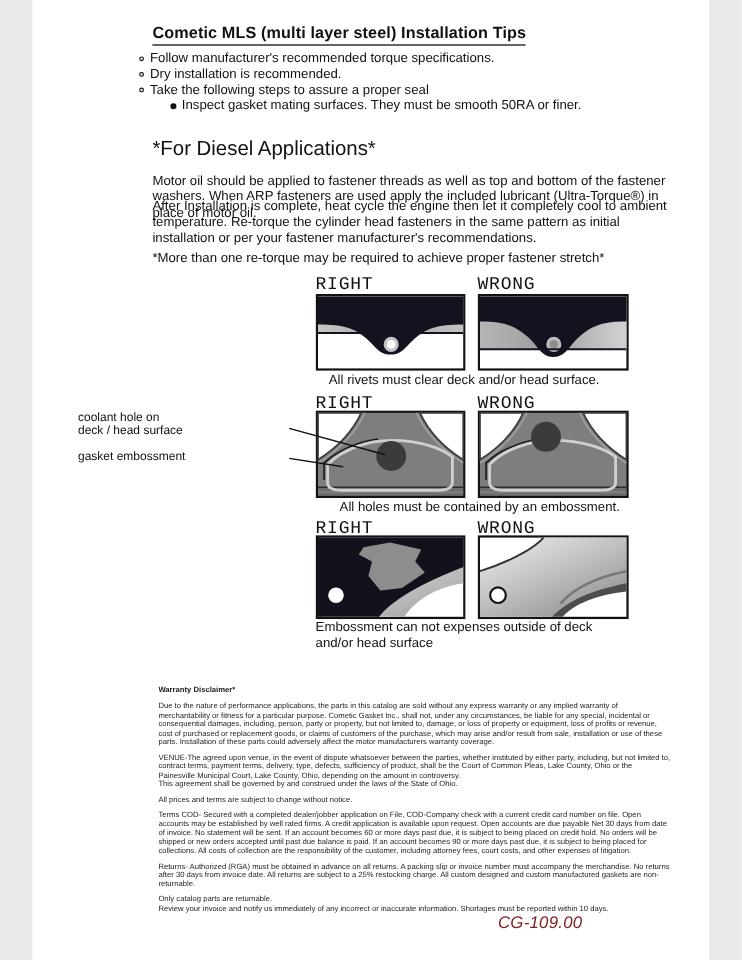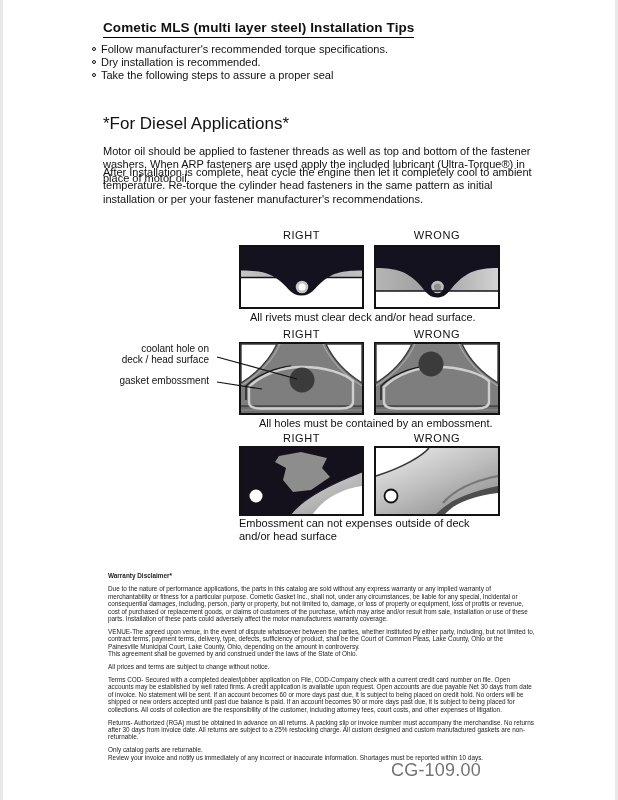--- a/index.html
+++ b/index.html
@@ -1,19 +1,19 @@
 <!DOCTYPE html>
 <html><head>
 <meta charset="utf-8">
 <style>
   * { margin:0; padding:0; box-sizing:border-box; }
   html,body { background:#e9e9e9; }
   .page {
     position:relative;
-    width:612px; height:800px;
+    width:564px; height:800px;
     background:#ffffff;
     font-family:"Liberation Sans", sans-serif;
     color:#111;
     overflow:hidden;
     margin:0 auto;
   }
   .abs { position:absolute; }
 
   .title {
     left:100px; top:20px;
@@ -36,35 +36,35 @@
     width:4.5px; height:4.5px; background:#111; border-radius:50%;
     margin:4px 5px 0 0;
   }
 
   .diesel-heading { left:100px; top:114px; font-size:17px; font-weight:normal; }
   .para { left:100px; width:436px; font-size:11px; line-height:13.4px; }
   .p1 { top:133px;margin-top:12px; }
   .p2 { top:166px; }
   .p3 { top:209px; }
 
-  .fig-label { font-size:11px; letter-spacing:0.6px; text-align:center; width:125px; }
+  .fig-label { font-size:15px; letter-spacing:0.6px; width:125px;font-family:Liberation Mono, monospace; }
   .fig-caption { font-size:11px; line-height:12.5px; white-space:pre-line; }
   .fig-img { display:block; }
 
   .annot {
-    font-size:10px; line-height:11px; text-align:right;
+    font-size:10px; line-height:11px; text-align:left;
     white-space:pre-line; width:120px;
   }
   .overlay { left:0; top:0; pointer-events:none; z-index:5; }
 
   .warranty { left:105px; top:572px; width:427px; font-size:6.4px; line-height:7.4px; color:#1c1c1c; }
   .warranty .w-head { font-weight:bold; margin-bottom:6px; }
   .warranty p { margin-bottom:5.5px; white-space:pre-line; }
 
-  .footer-code { left:388px; top:760px; font-size:18px; color:#737373; letter-spacing:0.2px; }
+  .footer-code { left:388px; top:760px; font-size:14px; color:#7f1d1d; letter-spacing:0.2px;font-style:italic; }
 </style>
 </head>
 <body>
 
 <div class="page">
 
   <div class="abs title">Cometic MLS (multi layer steel) Installation Tips</div>
 
   <div class="abs bullets">
     <div class="b-row">
@@ -72,25 +72,30 @@
       <span>Follow manufacturer's recommended torque specifications.</span>
     </div>
     <div class="b-row">
       <span class="marker open"></span>
       <span>Dry installation is recommended.</span>
     </div>
     <div class="b-row">
       <span class="marker open"></span>
       <span>Take the following steps to assure a proper seal</span>
     </div>
+    <div class="b-row lvl2">
+      <span class="marker solid"></span>
+      <span>Inspect gasket mating surfaces.  They must be smooth 50RA or finer.</span>
+    </div>
   </div>
 
   <div class="abs diesel-heading">*For Diesel Applications*</div>
   <div class="abs para p1">Motor oil should be applied to fastener threads as well as top and bottom of the fastener washers. When ARP fasteners are used apply the included lubricant (Ultra-Torque®) in place of motor oil.</div>
   <div class="abs para p2">After Installation is complete, heat cycle the engine then let it completely cool to ambient temperature. Re-torque the cylinder head fasteners in the same pattern as initial installation or per your fastener manufacturer's recommendations.</div>
+  <div class="abs para p3">*More than one re-torque may be required to achieve proper fastener stretch*</div>
 
   <div class="abs fig-label" style="left:236px; top:229px;">RIGHT</div>
   <div class="abs fig-label" style="left:371px; top:229px; width:126px;">WRONG</div>
 
   <svg class="abs fig-img" style="left:236px; top:245px;" width="125" height="64" viewBox="0 0 125 64">
     <defs>
       <linearGradient id="deck1r" x1="0" y1="0" x2="1" y2="0">
         <stop offset="0" stop-color="#c6c6c6"></stop>
           <stop offset="0.5" stop-color="#a9a9a9"></stop>
           <stop offset="1" stop-color="#c2c2c2"></stop>

